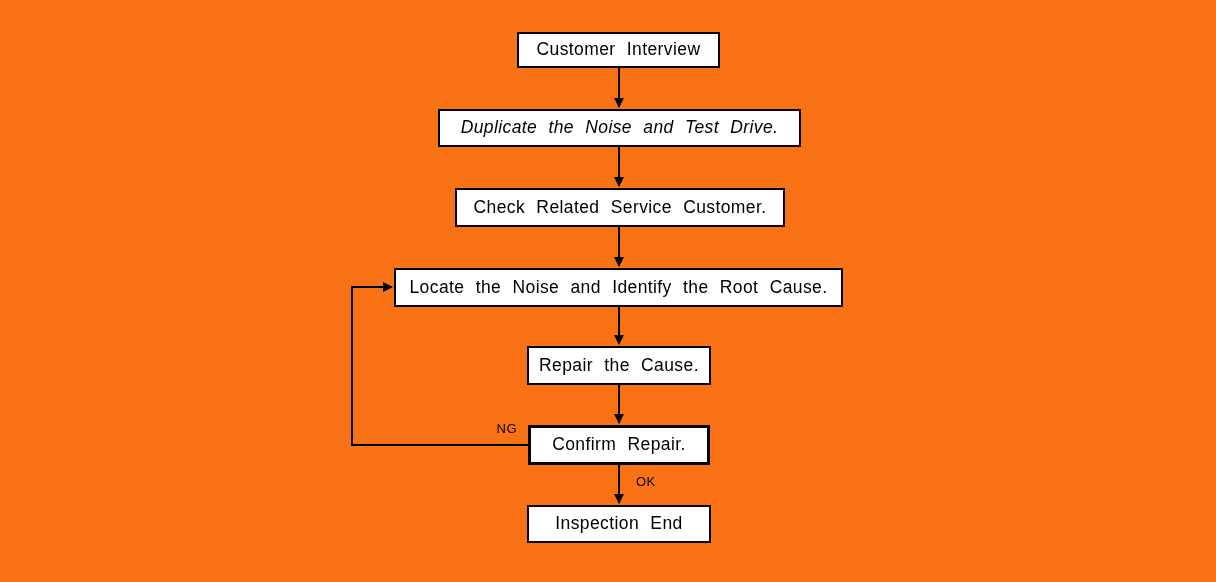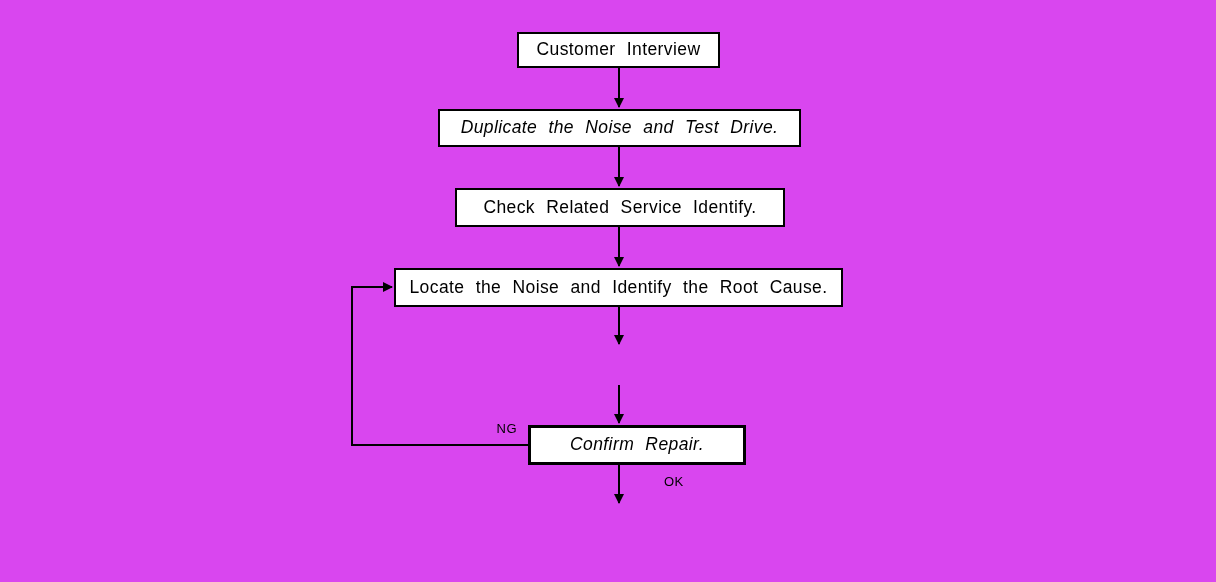--- a/index.html
+++ b/index.html
@@ -4,21 +4,21 @@
 <style>
   html, body {
     margin: 0;
     padding: 0;
     background: #ffffff;
   }
   .canvas {
     position: relative;
     width: 1216px;
     height: 582px;
-    background: #d946ef;
+    background: #f97316;
     font-family: "Liberation Sans", "DejaVu Sans", sans-serif;
     color: #000000;
     overflow: hidden;
   }
   .connectors {
     position: absolute;
     left: 0;
     top: 0;
     width: 1216px;
     height: 582px;
@@ -38,36 +38,36 @@
     line-height: 1;
   }
   .node.emphasized {
     border-width: 3px;
   }
   .node-customer   { left: 517px; top: 32px;  width: 203px; height: 36px; }
   .node-duplicate  { left: 438px; top: 109px; width: 363px; height: 38px; font-style: italic; }
   .node-check      { left: 455px; top: 188px; width: 330px; height: 39px; }
   .node-locate     { left: 394px; top: 268px; width: 449px; height: 39px; }
   .node-repair     { left: 527px; top: 346px; width: 184px; height: 39px; }
-  .node-confirm    { left: 528px; top: 425px; width: 218px; height: 40px; font-style: italic; }
+  .node-confirm    { left: 528px; top: 425px; width: 182px; height: 40px; }
   .node-inspection { left: 527px; top: 505px; width: 184px; height: 38px; }
   .edge-label {
     position: absolute;
     font-size: 13px;
     letter-spacing: 0.5px;
     line-height: 1;
   }
   .edge-label-ng {
     left: 483px;
     top: 422px;
     width: 34px;
     text-align: right;
   }
   .edge-label-ok {
-    left: 664px;
+    left: 636px;
     top: 475px;
   }
 </style>
 </head>
 <body>
 
 <div class="canvas">
 
   <svg class="connectors" viewBox="0 0 1216 582" xmlns="http://www.w3.org/2000/svg">
     <defs>
@@ -81,25 +81,27 @@
     <line x1="619" y1="306" x2="619" y2="344" stroke="#000000" stroke-width="2" marker-end="url(#ah)"></line>
     <line x1="619" y1="385" x2="619" y2="423" stroke="#000000" stroke-width="2" marker-end="url(#ah)"></line>
     <line x1="619" y1="465" x2="619" y2="503" stroke="#000000" stroke-width="2" marker-end="url(#ah)"></line>
     <polyline points="528,445 352,445 352,287 392,287" fill="none" stroke="#000000" stroke-width="2" marker-end="url(#ah)"></polyline>
   </svg>
 
   <div class="node node-customer">Customer Interview</div>
 
   <div class="node node-duplicate">Duplicate the Noise and Test Drive.</div>
 
-  <div class="node node-check">Check Related Service Identify.</div>
+  <div class="node node-check">Check Related Service Customer.</div>
 
   <div class="node node-locate">Locate the Noise and Identify the Root Cause.</div>
 
+  <div class="node node-repair">Repair the Cause.</div>
 
   <div class="node emphasized node-confirm">Confirm Repair.</div>
 
+  <div class="node node-inspection">Inspection End</div>
 
   <div class="edge-label edge-label-ng">NG</div>
 
   <div class="edge-label edge-label-ok">OK</div>
 
 </div>
 
 </body></html>

